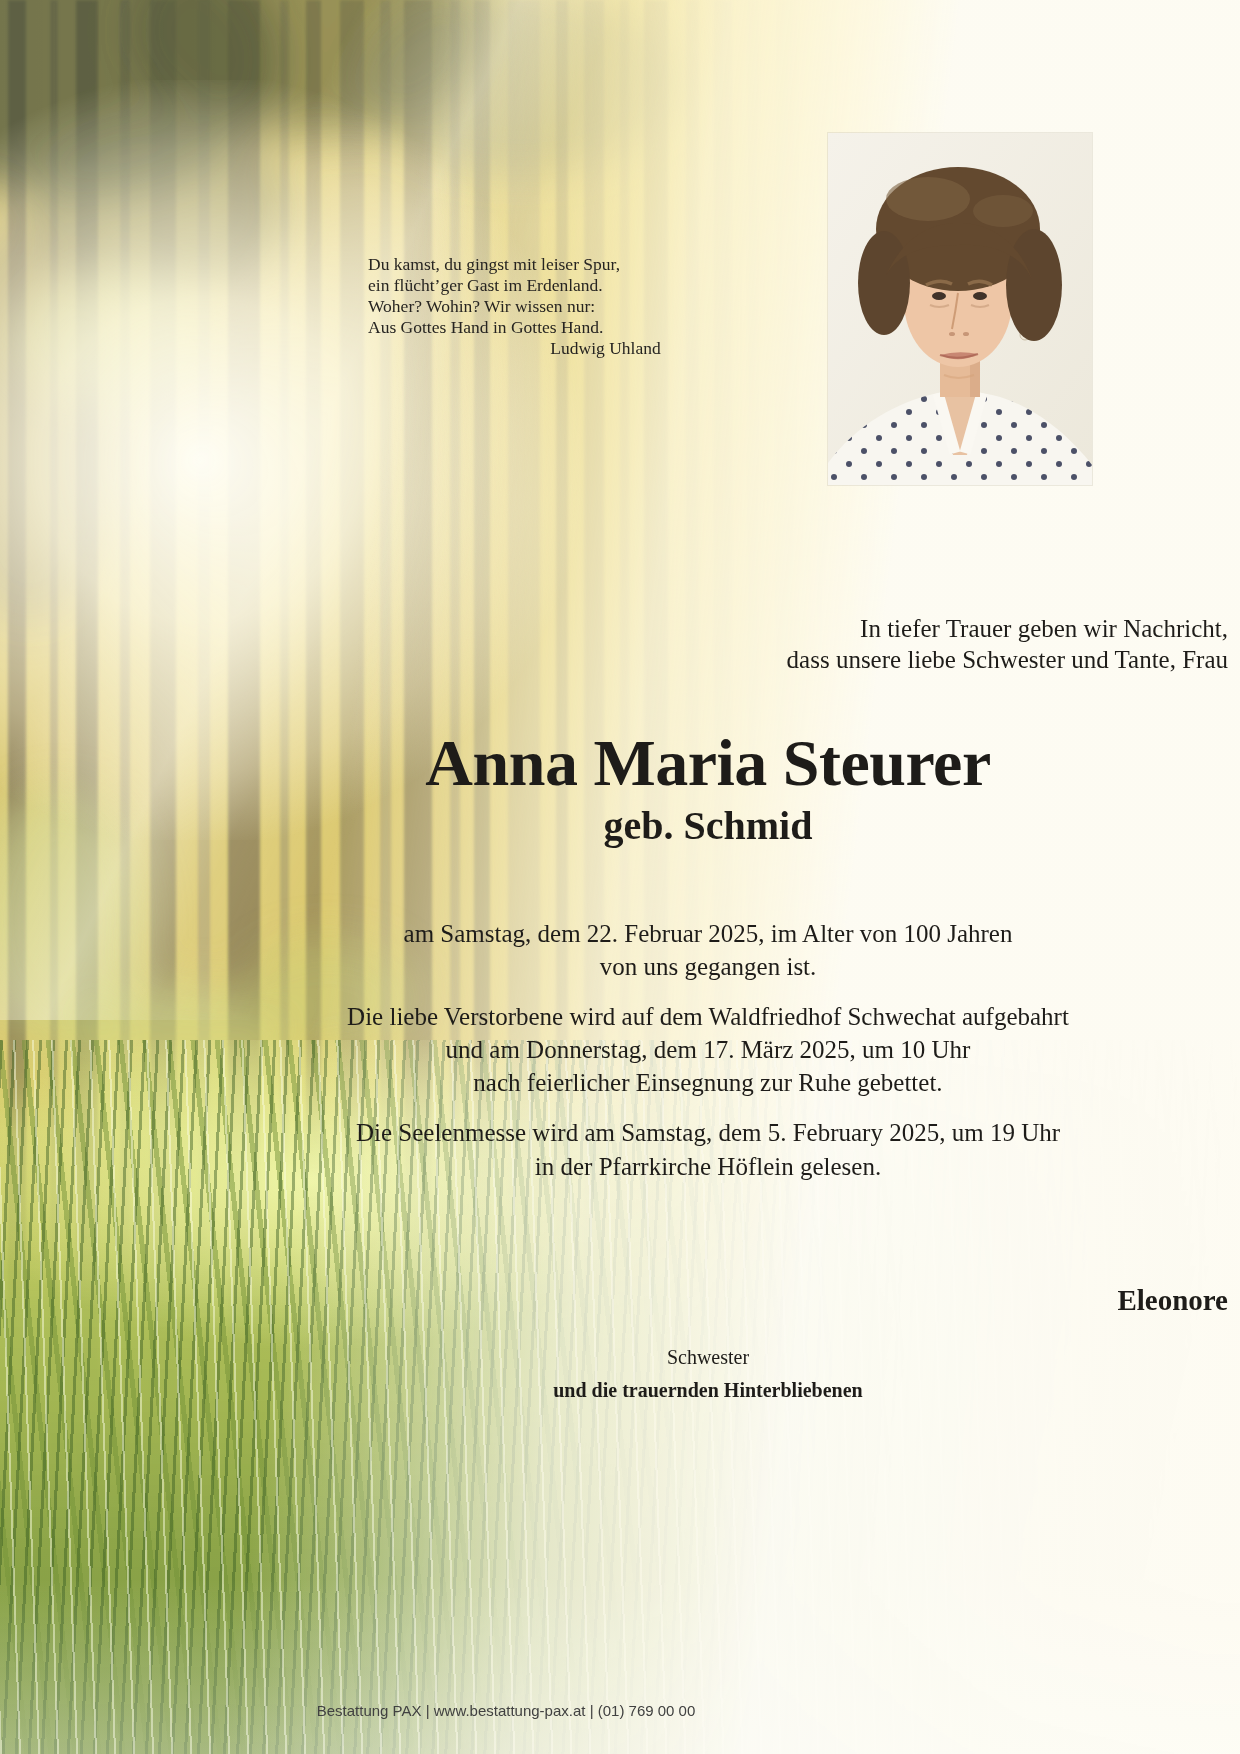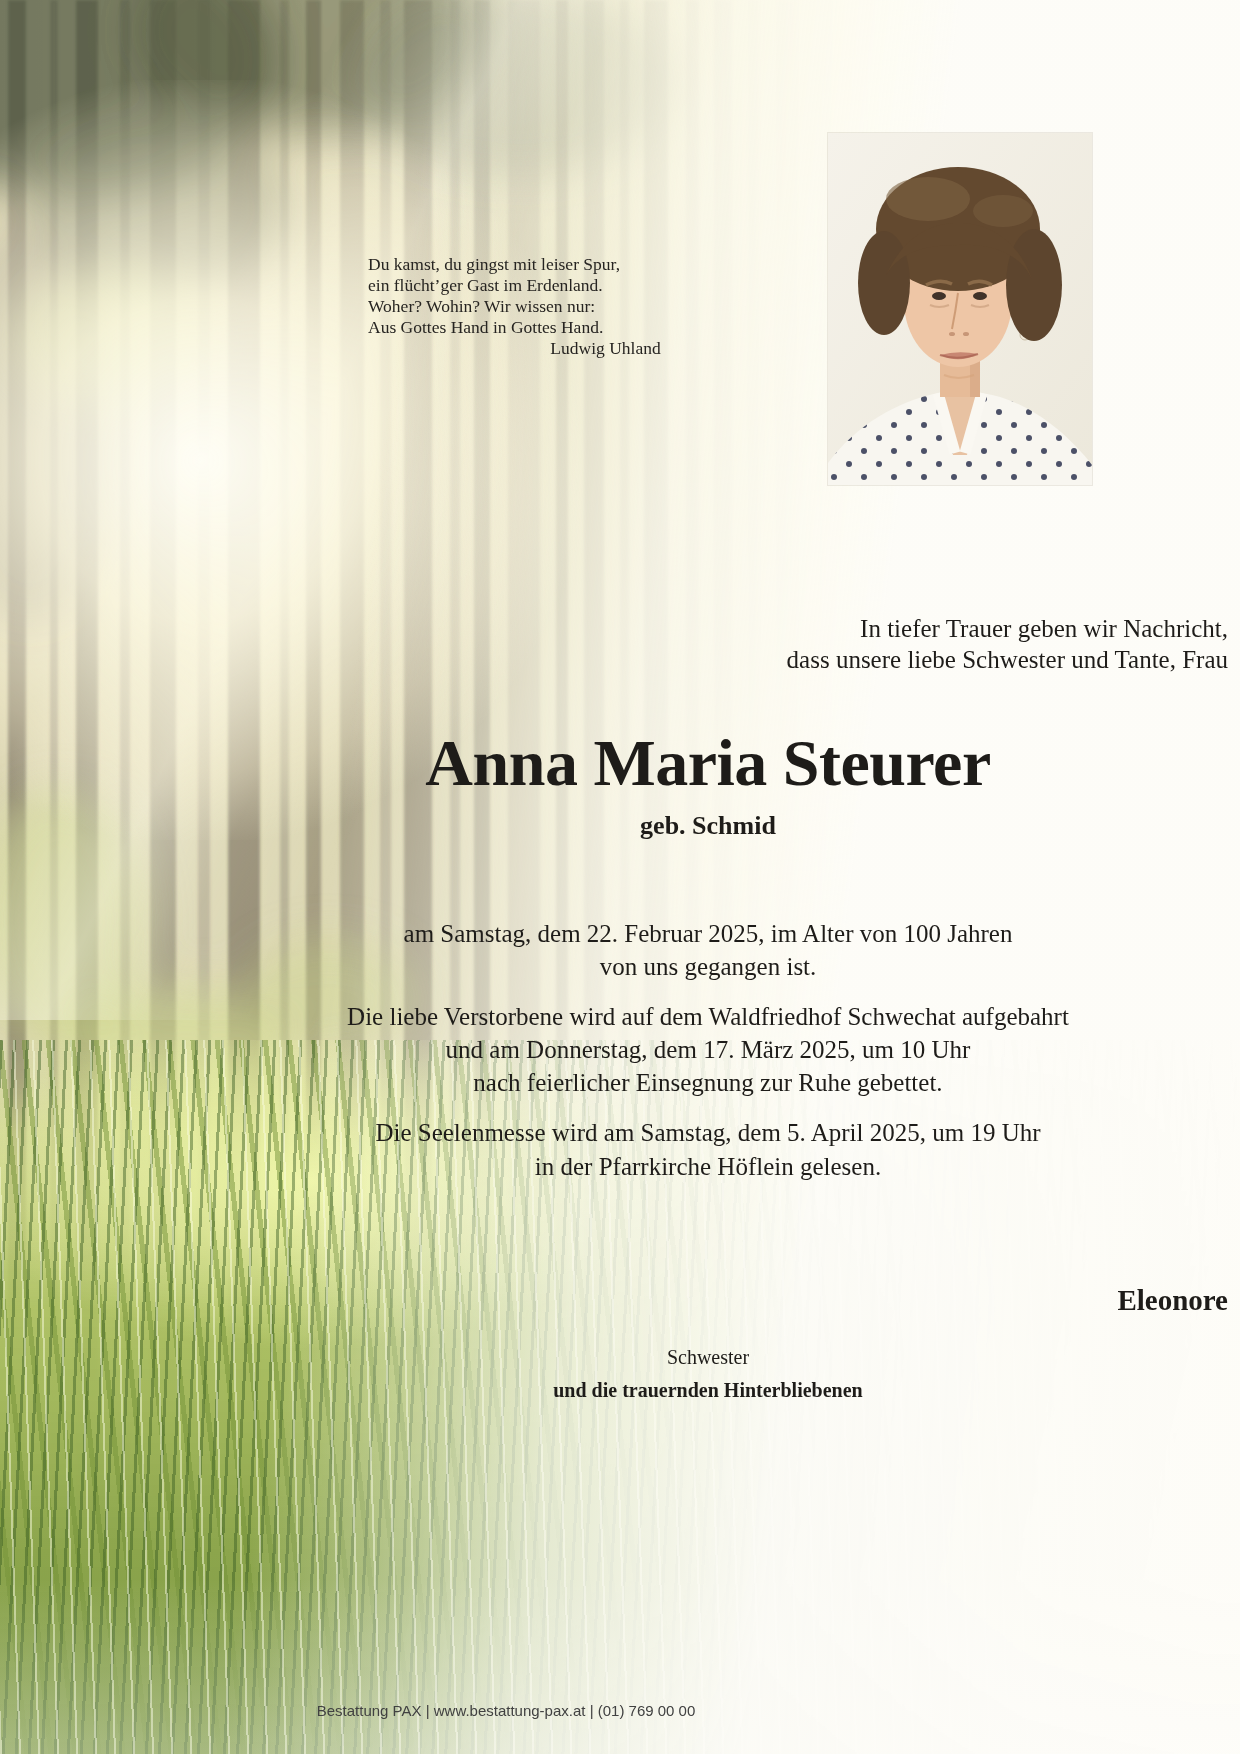--- a/index.html
+++ b/index.html
@@ -1,16 +1,16 @@
 <!DOCTYPE html>
 <html lang="de"><head>
 <meta charset="utf-8">
 <style>
   html,body{margin:0;padding:0;background:#e8e8e8;}
-  .page{position:relative;width:1240px;height:1754px;overflow:hidden;background:#fef9c3;
+  .page{position:relative;width:1240px;height:1754px;overflow:hidden;background:#fde047;
         font-family:"Liberation Serif","DejaVu Serif",serif;color:#1e1c19;}
   .abs{position:absolute;}
   
   .trunks{left:0;top:0;z-index:1;}
   .beam{left:-100px;top:-80px;width:950px;height:1100px;z-index:2;pointer-events:none;
         background:linear-gradient(115deg, rgba(255,253,240,0) 34%, rgba(255,253,240,0.42) 45%,
                    rgba(255,253,240,0.10) 52%, rgba(255,253,240,0) 60%);}
   .grass{left:0;top:1040px;width:1240px;height:714px;z-index:3;
     background:
       repeating-linear-gradient(88deg, rgba(248,251,222,0.50) 0px, rgba(248,251,222,0.50) 2px, rgba(0,0,0,0) 2px, rgba(0,0,0,0) 19px),
@@ -29,21 +29,21 @@
           linear-gradient(to bottom, rgba(253,252,249,0) 90%, rgba(253,252,249,0.35) 100%);}
   
   .photo{left:828px;top:133px;width:264px;height:352px;z-index:8;box-shadow:0 0 0 1px rgba(200,195,180,0.35);}
   
   .txt{z-index:10;}
   .poem{left:368px;top:254px;width:310px;font-size:17.5px;line-height:21px;color:#262421;}
   .poem-attr{margin-left:165px;text-align:center;}
   .col{left:188px;width:1040px;text-align:center;}
   .intro{top:613px;font-size:25px;line-height:31px;text-align:right;}
   .name{top:730px;font-size:66px;line-height:66px;font-weight:bold;letter-spacing:-0.5px;}
-  .geb{top:811px;font-size:26px;line-height:30px;font-weight:bold;}
+  .geb{top:811px;font-size:40px;line-height:30px;font-weight:bold;}
   .passing{top:917px;font-size:25px;line-height:33px;}
   .funeral{top:1000px;font-size:25px;line-height:33px;}
   .mass{top:1116px;font-size:25px;line-height:34px;}
   .mourner{top:1286px;font-size:29px;line-height:29px;font-weight:bold;text-align:right;}
   .relation{top:1347px;font-size:20px;line-height:20px;}
   .closing{top:1380px;font-size:20px;line-height:20px;font-weight:bold;}
   .footer{left:0;top:1702px;width:1012px;text-align:center;
           font-family:"Liberation Sans","DejaVu Sans",sans-serif;font-size:15px;color:#414141;}
 </style>
 </head>
@@ -195,21 +195,21 @@
     <div>von uns gegangen ist.</div>
   </div>
 
   <div class="abs txt col funeral">
     <div>Die liebe Verstorbene wird auf dem Waldfriedhof Schwechat aufgebahrt</div>
     <div>und am Donnerstag, dem 17. März 2025, um 10 Uhr</div>
     <div>nach feierlicher Einsegnung zur Ruhe gebettet.</div>
   </div>
 
   <div class="abs txt col mass">
-    <div>Die Seelenmesse wird am Samstag, dem 5. April 2025, um 19 Uhr</div>
+    <div>Die Seelenmesse wird am Samstag, dem 5. February 2025, um 19 Uhr</div>
     <div>in der Pfarrkirche Höflein gelesen.</div>
   </div>
 
   <div class="abs txt col mourner">Eleonore</div>
   <div class="abs txt col relation">Schwester</div>
   <div class="abs txt col closing">und die trauernden Hinterbliebenen</div>
 
   <div class="abs txt footer">Bestattung PAX | www.bestattung-pax.at | (01) 769 00 00</div>
 
 </div>

